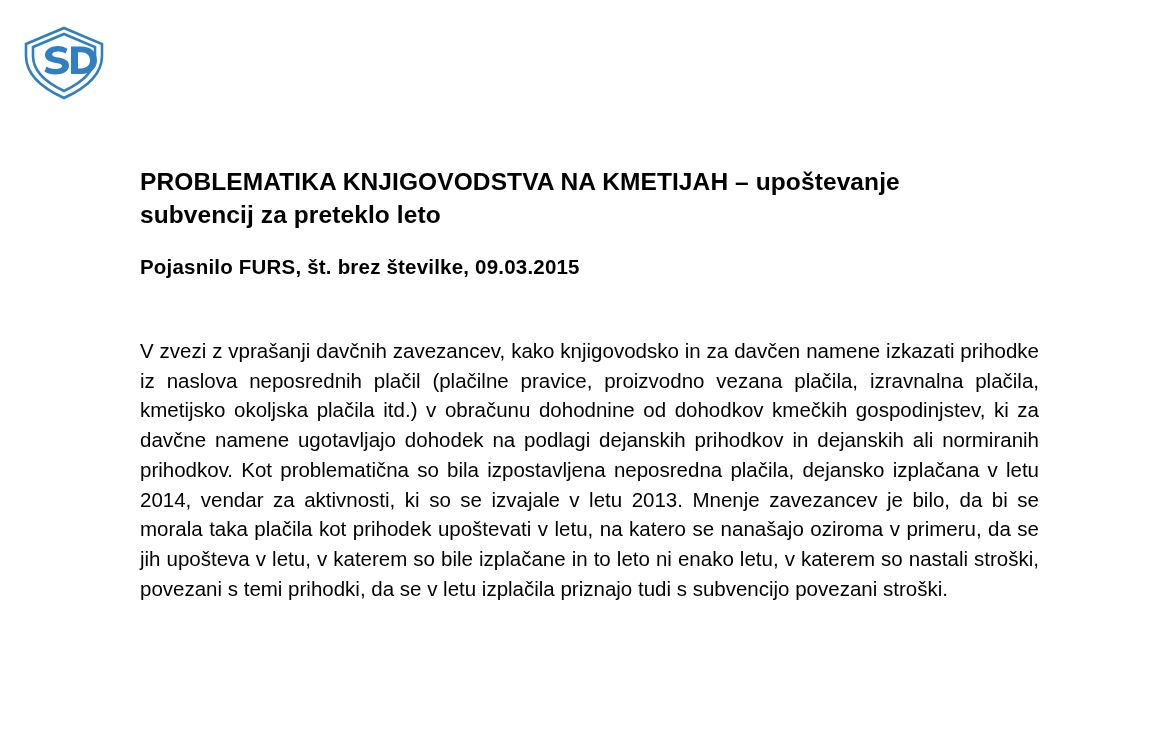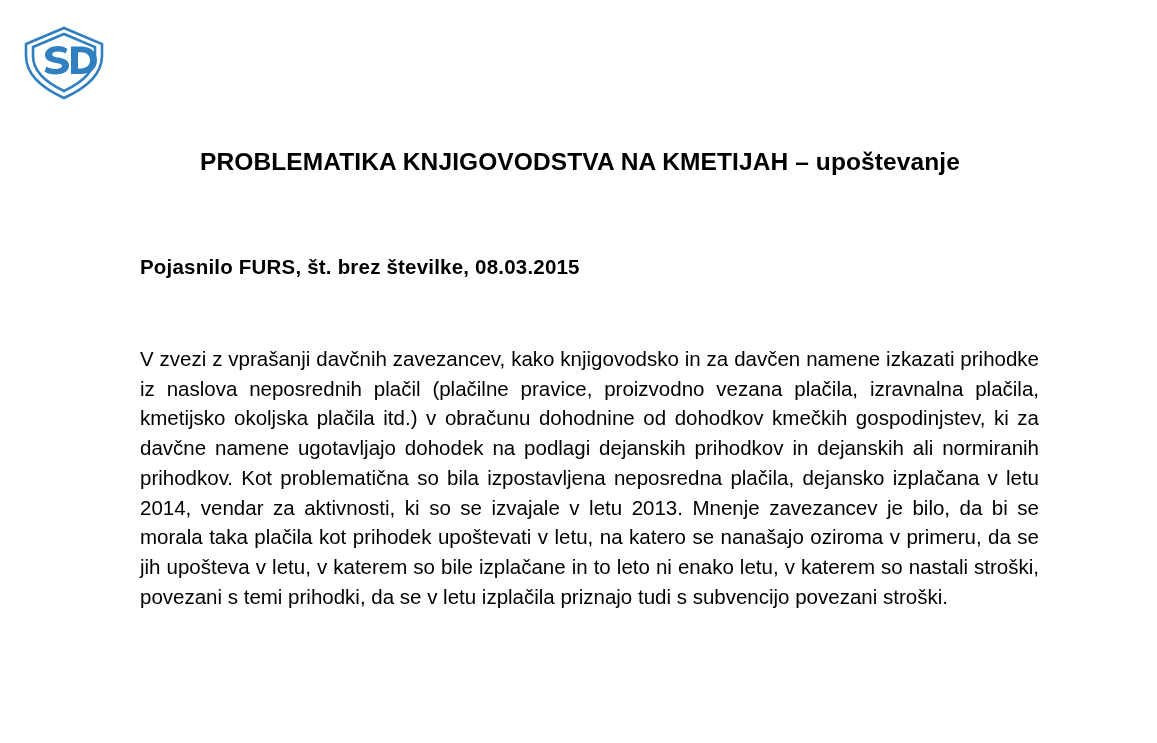--- a/index.html
+++ b/index.html
@@ -29,23 +29,23 @@
     left: 18px;
     top: 22px;
     width: 92px;
     height: 80px;
   }
 
   
   .title-block {
     position: absolute;
     left: 140px;
-    top: 146px;
+    top: 166px;
     width: 880px;
-    text-align: center;
+    text-align: left;
   }
   .title-line {
     font-size: 24.5px;
     font-weight: bold;
     line-height: 1.33;
     letter-spacing: 0.1px;
   }
 
   
   .subtitle {
@@ -63,21 +63,21 @@
     position: absolute;
     left: 140px;
     top: 336px;
     width: 899px;
   }
   .para {
     font-size: 20.5px;
     line-height: 1.45;
     text-align: justify;
     text-justify: inter-word;
-    margin: 8px 0 22px 0;
+    margin: 0 0 22px 0;
   }
   .para:last-child {
     margin-bottom: 0;
   }
 </style>
 </head>
 <body>
 
 <div class="slide">
 
@@ -89,21 +89,22 @@
       </g>
       <g fill="#2f7fc1">
         <path d="M40,24 C32,24 27,28 27,33 C27,38 32,40 38,41 C42,41.6 44,42.4 44,44 C44,46 41,47 37,47 C33.5,47 30.5,46 28.5,44.6 L26.5,49.5 C29,51.4 33,52.4 37.4,52.4 C46,52.4 51,48.6 51,43.4 C51,38.6 46.5,36.6 40.6,35.6 C36.6,34.9 34.2,34.2 34.2,32.4 C34.2,30.8 36.4,29.6 40,29.6 C43,29.6 45.8,30.4 47.6,31.6 L49.4,26.8 C47,25.1 43.6,24 40,24 Z"></path>
         <path d="M53,24.6 L53,52 L63,52 C72.5,52 79,46.6 79,38.2 C79,29.9 72.5,24.6 63,24.6 Z M60,30.2 L63,30.2 C68.4,30.2 72,33.3 72,38.3 C72,43.3 68.4,46.4 63,46.4 L60,46.4 Z"></path>
       </g>
     </svg>
   </div>
 
   <div class="title-block">
     <div class="title-line">PROBLEMATIKA KNJIGOVODSTVA NA KMETIJAH – upoštevanje</div>
+    <div class="title-line">subvencij za preteklo leto</div>
   </div>
 
-  <div class="subtitle">Pojasnilo FURS, št. brez številke, 08.03.2015</div>
+  <div class="subtitle">Pojasnilo FURS, št. brez številke, 09.03.2015</div>
 
   <div class="body-area">
     <p class="para">V zvezi z vprašanji davčnih zavezancev, kako knjigovodsko in za davčen namene izkazati prihodke iz naslova neposrednih plačil (plačilne pravice, proizvodno vezana plačila, izravnalna plačila, kmetijsko okoljska plačila itd.) v obračunu dohodnine od dohodkov kmečkih gospodinjstev, ki za davčne namene ugotavljajo dohodek na podlagi dejanskih prihodkov in dejanskih ali normiranih prihodkov. Kot problematična so bila izpostavljena neposredna plačila, dejansko izplačana v letu 2014, vendar za aktivnosti, ki so se izvajale v letu 2013. Mnenje zavezancev je bilo, da bi se morala taka plačila kot prihodek upoštevati v letu, na katero se nanašajo oziroma v primeru, da se jih upošteva v letu, v katerem so bile izplačane in to leto ni enako letu, v katerem so nastali stroški, povezani s temi prihodki, da se v letu izplačila priznajo tudi s subvencijo povezani stroški.</p>
   </div>
 
 </div>
 
 </body></html>

